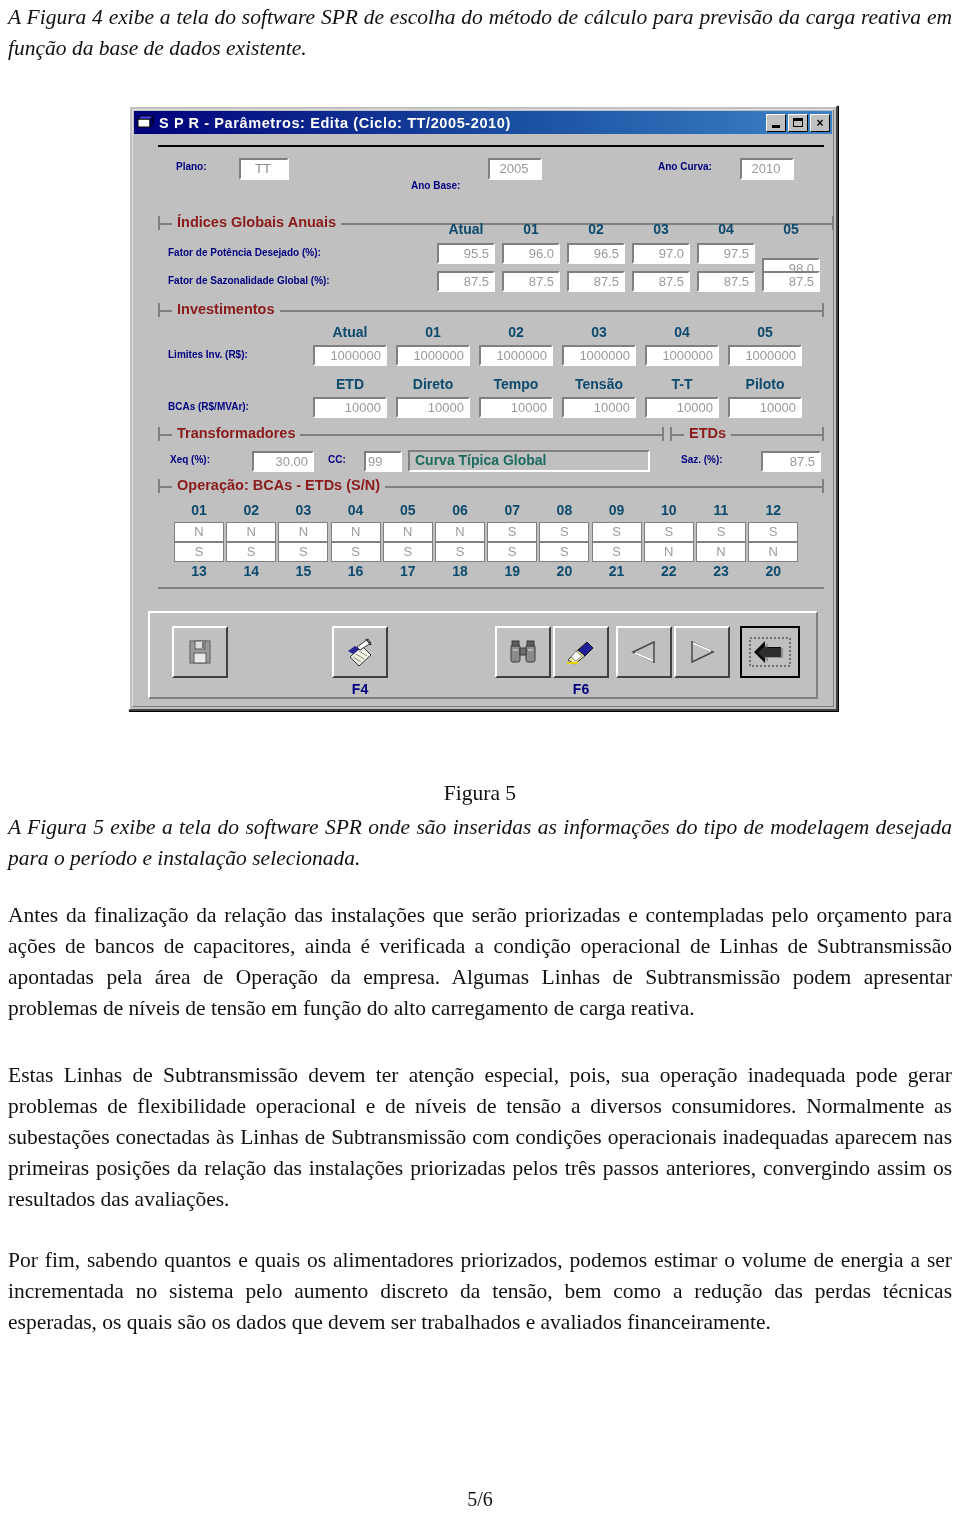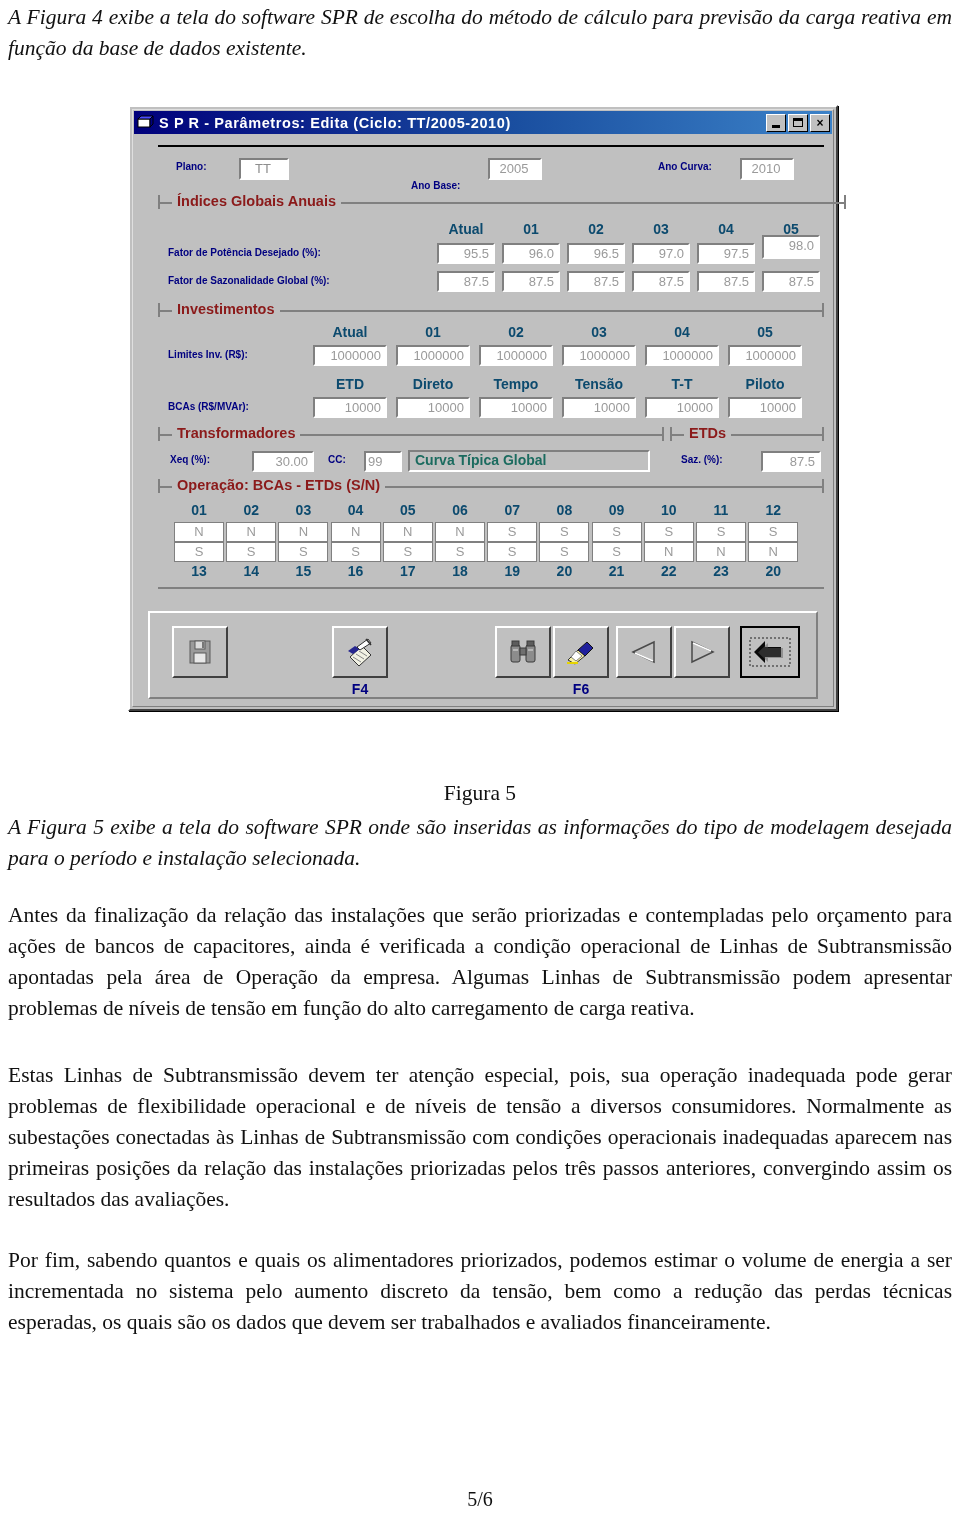--- a/index.html
+++ b/index.html
@@ -307,41 +307,41 @@
 
       <span class="lbl" style="left:40px; top:24px;">Plano:</span>
       <span class="fld center" style="left:103px; top:21px; width:50px; height:22px; color:#8e8e8e;">TT</span>
 
       <span class="lbl" style="left:275px; top:24px;margin-top:19px;">Ano Base:</span>
       <span class="fld center" style="left:352px; top:21px; width:54px; height:22px;">2005</span>
 
       <span class="lbl" style="left:522px; top:24px;">Ano Curva:</span>
       <span class="fld center" style="left:604px; top:21px; width:54px; height:22px;">2010</span>
 
-      <div class="group" style="left:22px; top:56px; width:676px; height:20px;padding-left:12px;">
+      <div class="group" style="left:22px; top:77px; width:676px; height:20px;">
         <span class="gline"></span>
         <span class="gtick-l"></span>
         <span class="gtick-r"></span>
         <span class="gcap">Índices Globais Anuais</span>
       </div>
 
       <span class="colhdr" style="left:300px; top:84px; width:60px;">Atual</span>
       <span class="colhdr" style="left:365px; top:84px; width:60px;">01</span>
       <span class="colhdr" style="left:430px; top:84px; width:60px;">02</span>
       <span class="colhdr" style="left:495px; top:84px; width:60px;">03</span>
       <span class="colhdr" style="left:560px; top:84px; width:60px;">04</span>
       <span class="colhdr" style="left:625px; top:84px; width:60px;">05</span>
 
       <span class="lbl" style="left:32px; top:110px;">Fator de Potência Desejado   (%):</span>
       <span class="fld" style="left:301px; top:106px; width:58px; height:21px;">95.5</span>
       <span class="fld" style="left:366px; top:106px; width:58px; height:21px;">96.0</span>
       <span class="fld" style="left:431px; top:106px; width:58px; height:21px;">96.5</span>
       <span class="fld" style="left:496px; top:106px; width:58px; height:21px;">97.0</span>
       <span class="fld" style="left:561px; top:106px; width:58px; height:21px;">97.5</span>
-      <span class="fld" style="left:626px; top:98px; width:58px; height:24px;">98.0</span>
+      <span class="fld" style="left:626px; top:121px; width:58px; height:24px;">98.0</span>
 
       <span class="lbl" style="left:32px; top:138px;">Fator de Sazonalidade Global (%):</span>
       <span class="fld" style="left:301px; top:134px; width:58px; height:21px;">87.5</span>
       <span class="fld" style="left:366px; top:134px; width:58px; height:21px;">87.5</span>
       <span class="fld" style="left:431px; top:134px; width:58px; height:21px;">87.5</span>
       <span class="fld" style="left:496px; top:134px; width:58px; height:21px;">87.5</span>
       <span class="fld" style="left:561px; top:134px; width:58px; height:21px;">87.5</span>
       <span class="fld" style="left:626px; top:134px; width:58px; height:21px;">87.5</span>
 
       <div class="group" style="left:22px; top:164px; width:666px; height:20px;">

